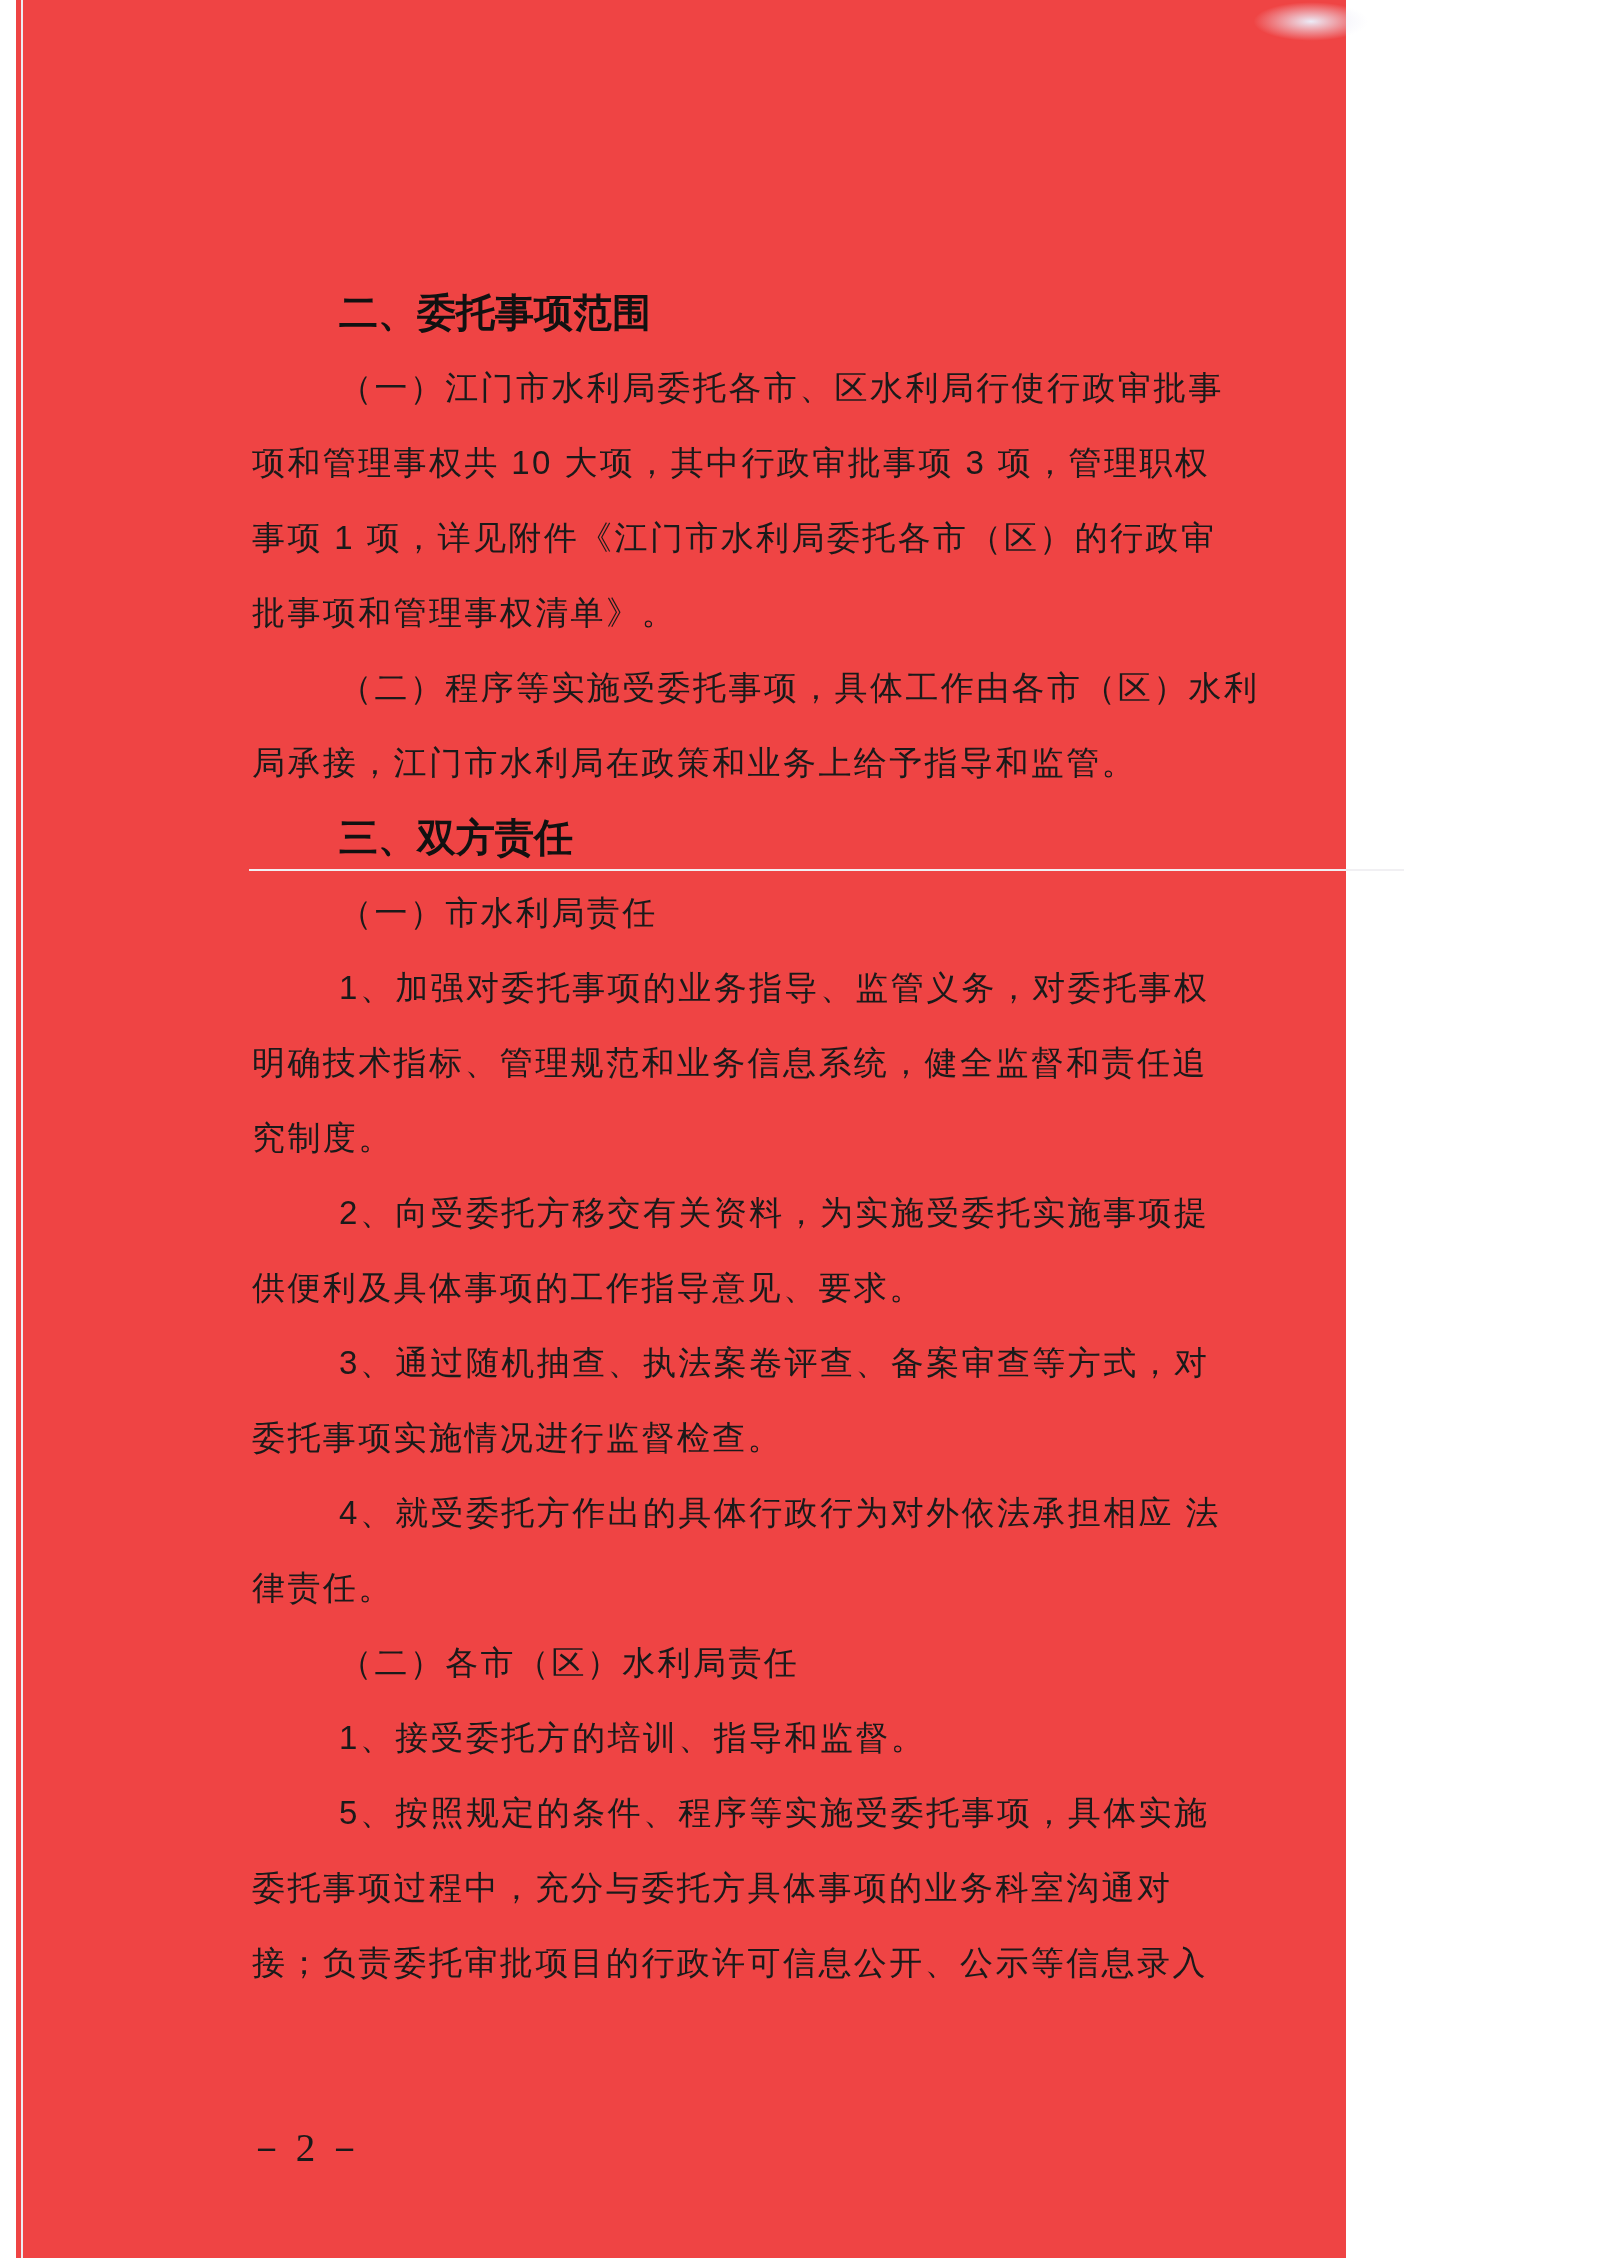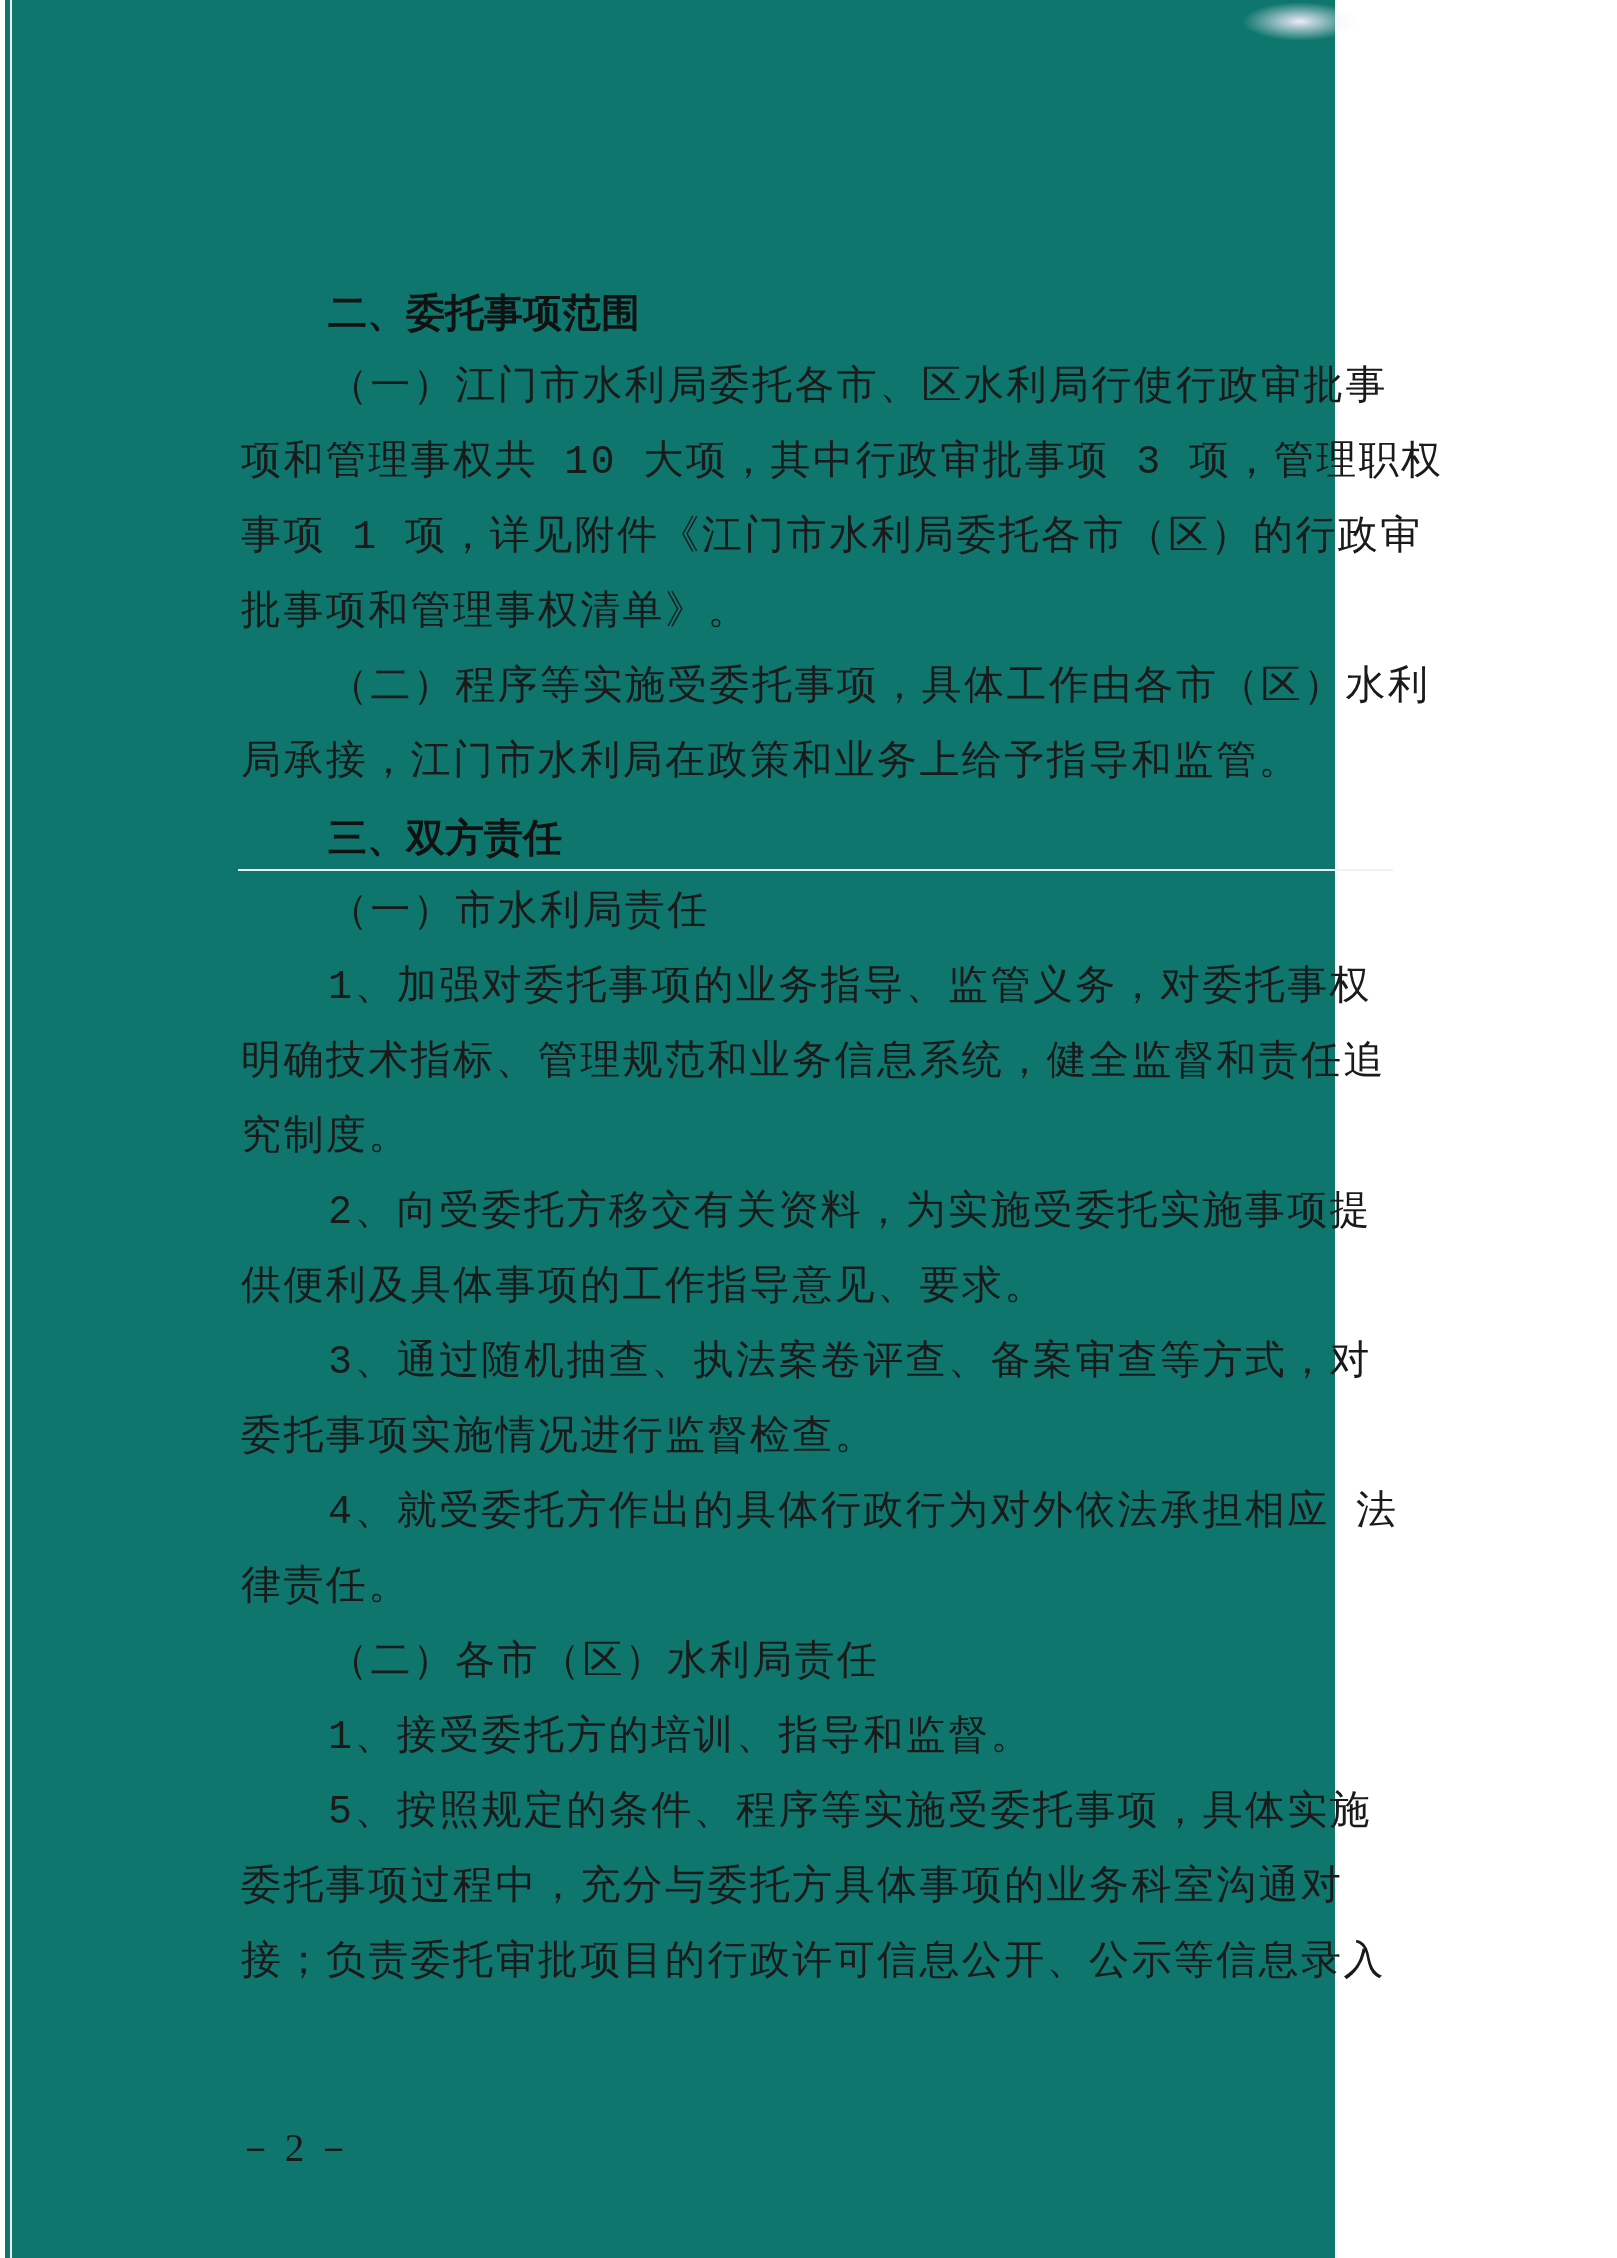--- a/index.html
+++ b/index.html
@@ -8,25 +8,25 @@
       background: #ffffff;
     }
     body {
       width: 1618px;
       height: 2258px;
       position: relative;
       overflow: hidden;
     }
     .page {
       position: absolute;
-      left: 5px;
+      left: 16px;
       top: 0;
       width: 1330px;
       height: 2258px;
-      background: #0f766e;
+      background: #ef4444;
     }
     .edge-left {
       position: absolute;
       left: 4.9px;
       top: 0;
       width: 1.9px;
       height: 2258px;
       background: #ecebf0;
     }
     .edge-right {
@@ -55,22 +55,22 @@
     }
     .body-text {
       position: absolute;
       left: 236px;
       top: 275px;
       width: 1157px;
     }
     .line {
       height: 75px;
       line-height: 75px;
-      font-family: Liberation Mono, monospace;
-      font-size: 40px;
+      font-family: Liberation Sans, sans-serif;
+      font-size: 33px;
       color: #1a1a1a;
       white-space: nowrap;
       letter-spacing: 2.4px;
     }
     .line.heading {
       font-family: "DejaVu Sans", "Liberation Sans", sans-serif;
       font-weight: bold;
       font-size: 39px;
       letter-spacing: 0px;
       color: #111111;

